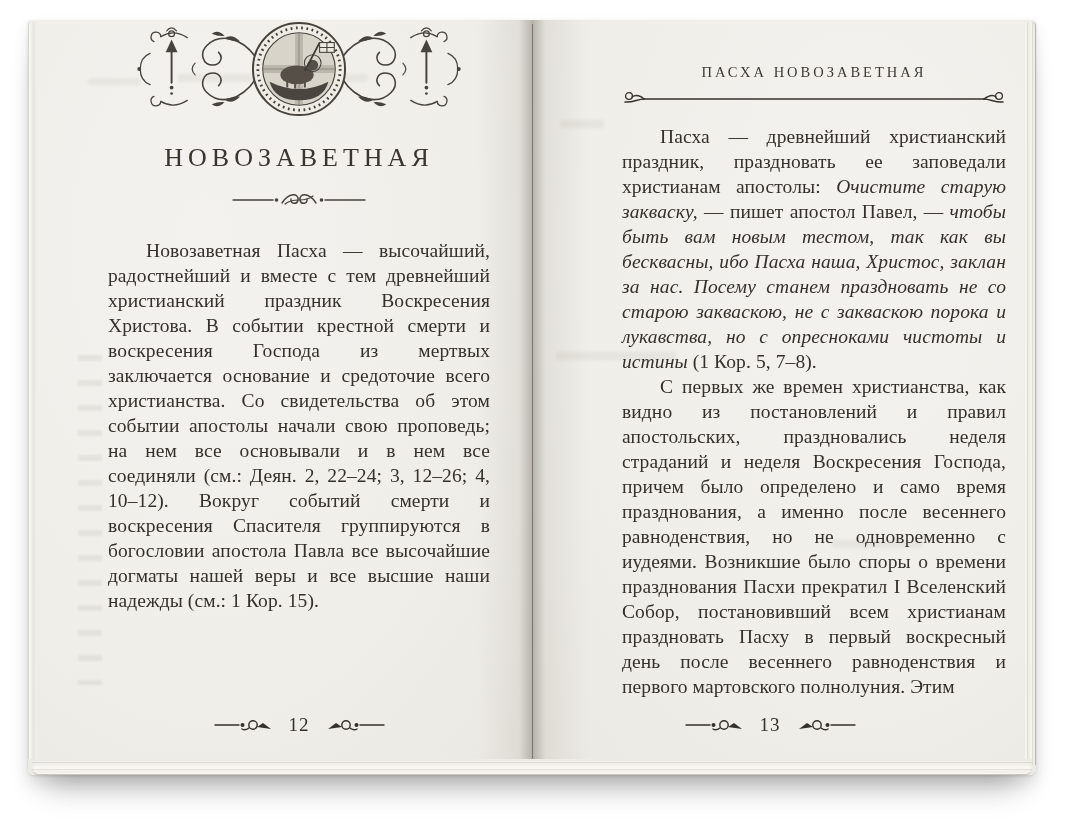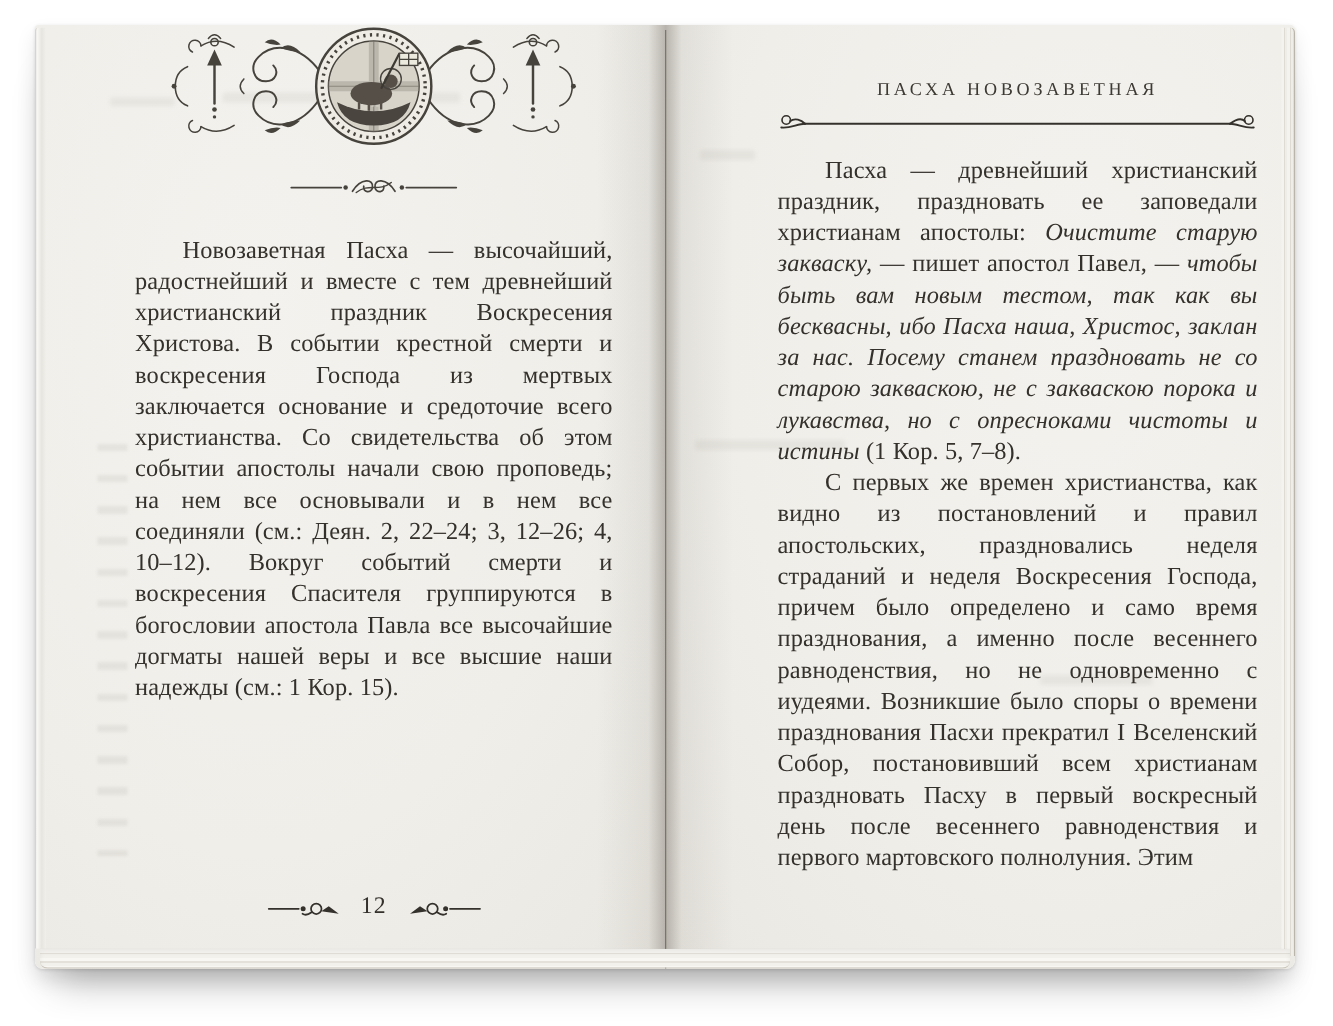--- a/index.html
+++ b/index.html
@@ -57,21 +57,21 @@
   .para{text-indent:38px;margin:0;}
   .it{font-style:italic;}
   .title{
     text-align:center;color:#3a362f;font-size:26px;line-height:36px;
     letter-spacing:5px;margin:0;font-weight:normal;
   }
   .running-head{
     text-align:center;color:#3d3933;font-size:14.5px;letter-spacing:3px;margin:0;
   }
   .footer-row{
-    position:absolute;bottom:24px;display:flex;align-items:flex-end;justify-content:center;gap:12px;
+    position:absolute;bottom:24px;display:flex;align-items:center;justify-content:center;gap:12px;
   }
   .page-num{color:#34302b;font-size:19px;letter-spacing:1px;}
   
   .col-left{position:absolute;left:80px;width:382px;top:0;}
   .col-right{position:absolute;left:46px;width:384px;top:0;margin-left:44px;}
   .ornament{display:block;margin:0 auto;}
   
   .ghost{position:absolute;background:#aaa498;opacity:.14;filter:blur(1.6px);border-radius:2px;pointer-events:none;}
   .ghost-col{
     position:absolute;opacity:.13;filter:blur(1.2px);pointer-events:none;
@@ -129,20 +129,21 @@
           <ellipse cx="168" cy="56" rx="17" ry="9.5" fill="#554f48"></ellipse>
           <circle cx="184" cy="46" r="5.5" fill="#554f48"></circle>
           <circle cx="184" cy="44" r="8.5" fill="none" stroke="#46423c" stroke-width="1.1"></circle>
           <path d="M158,63 v6 M166,64 v6 M176,63 v6" stroke="#554f48" stroke-width="2"></path>
           <path d="M176,52 L191,23" stroke="#3c3832" stroke-width="1.8"></path>
           <rect x="191" y="23" width="15" height="10" fill="#eceade" stroke="#46423c" stroke-width="1.1"></rect>
           <path d="M198.5,23 v10 M191,28 h15" stroke="#46423c" stroke-width="1.1"></path>
         </svg>
 
         <h1 class="title" style="margin-top:22px;">
+          <span style="display:block;">НОВОЗАВЕТНАЯ</span>
         </h1>
 
         <svg class="ornament" width="140" height="20" viewBox="0 0 140 20" style="margin-top:14px;">
           <g stroke="#46423c" fill="none" stroke-width="1.4" stroke-linecap="round">
             <path d="M4,10 H44"></path>
             <circle cx="47.5" cy="10" r="1.8" fill="#46423c" stroke="none"></circle>
             <path d="M53,13 C60,2 70,3 69,10 C68,15 61,14 62,9"></path>
             <path d="M87,13 C80,2 70,3 71,10 C72,15 79,14 78,9"></path>
             <path d="M56,14 C66,6 74,14 84,6" stroke-width="1.2"></path>
             <circle cx="92.5" cy="10" r="1.8" fill="#46423c" stroke="none"></circle>
@@ -194,20 +195,41 @@
             <path d="M362,9 C368,9 374,13 381,12"></path>
             <circle cx="377" cy="6" r="3.4" stroke-width="1.3"></circle>
           </g>
         </svg>
 
         <p class="body-text para" style="margin-top:16px;" lang="ru"><span>Пасха — древнейший христианский праздник, праздновать ее заповедали христианам апостолы: </span><span class="it">Очистите старую закваску, </span><span>— пишет апостол Павел, — </span><span class="it">чтобы быть вам новым тестом, так как вы бесквасны, ибо Пасха наша, Христос, заклан за нас. Посему станем праздновать не со старою закваскою, не с закваскою порока и лукавства, но с опресноками чистоты и истины </span><span>(1 Кор. 5, 7–8).</span></p>
 
         <p class="body-text para" style="margin-top:0;" lang="ru">С первых же времен христианства, как видно из постановлений и правил апостольских, праздновались неделя страданий и неделя Воскресения Господа, причем было определено и само время празднования, а именно после весеннего равноденствия, но не одновременно с иудеями. Возникшие было споры о времени празднования Пасхи прекратил I Вселенский Собор, постановивший всем христианам праздновать Пасху в первый воскресный день после весеннего равноденствия и первого мартовского полнолуния. Этим</p>
       </div>
 
+      <div class="footer-row" style="left:46px;width:384px;">
+        <svg width="64" height="18" viewBox="0 0 64 18">
+          <g stroke="#34302b" fill="none" stroke-width="1.4" stroke-linecap="round">
+            <path d="M2,9 H26"></path>
+            <circle cx="29.5" cy="9" r="2" fill="#34302b" stroke="none"></circle>
+            <circle cx="40" cy="9" r="4.2"></circle>
+            <path d="M44,11 L58,13 L50,7 Z" fill="#34302b" stroke="none"></path>
+            <path d="M36,12 q-4,3 -7,1"></path>
+          </g>
+        </svg>
+        <span class="page-num">13</span>
+        <svg width="64" height="18" viewBox="0 0 64 18">
+          <g stroke="#34302b" fill="none" stroke-width="1.4" stroke-linecap="round" transform="translate(64,0) scale(-1,1)">
+            <path d="M2,9 H26"></path>
+            <circle cx="29.5" cy="9" r="2" fill="#34302b" stroke="none"></circle>
+            <circle cx="40" cy="9" r="4.2"></circle>
+            <path d="M44,11 L58,13 L50,7 Z" fill="#34302b" stroke="none"></path>
+            <path d="M36,12 q-4,3 -7,1"></path>
+          </g>
+        </svg>
+      </div>
     </div>
 
   </div>
 
   <div class="gutter"></div>
   <div class="gutter-line"></div>
   <div class="edge-left"></div>
   <div class="edge-right"></div>
   <div class="edge-bottom"></div>
 

